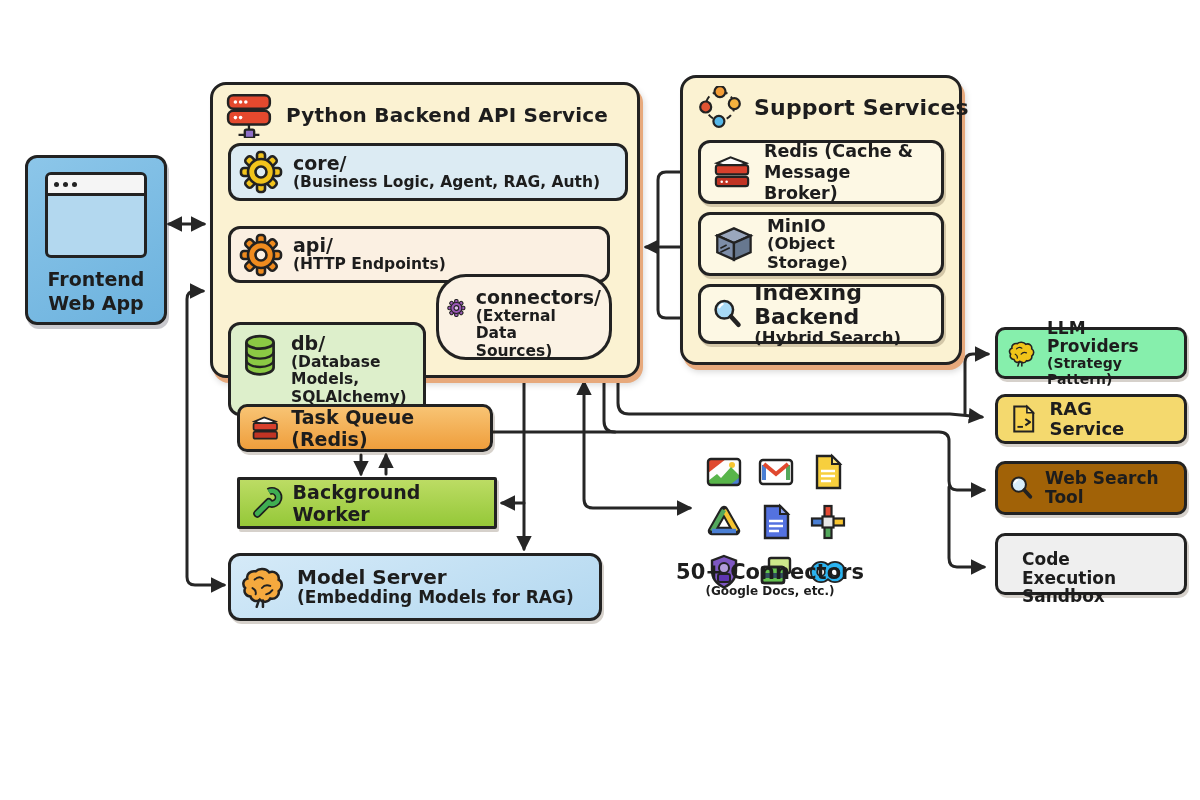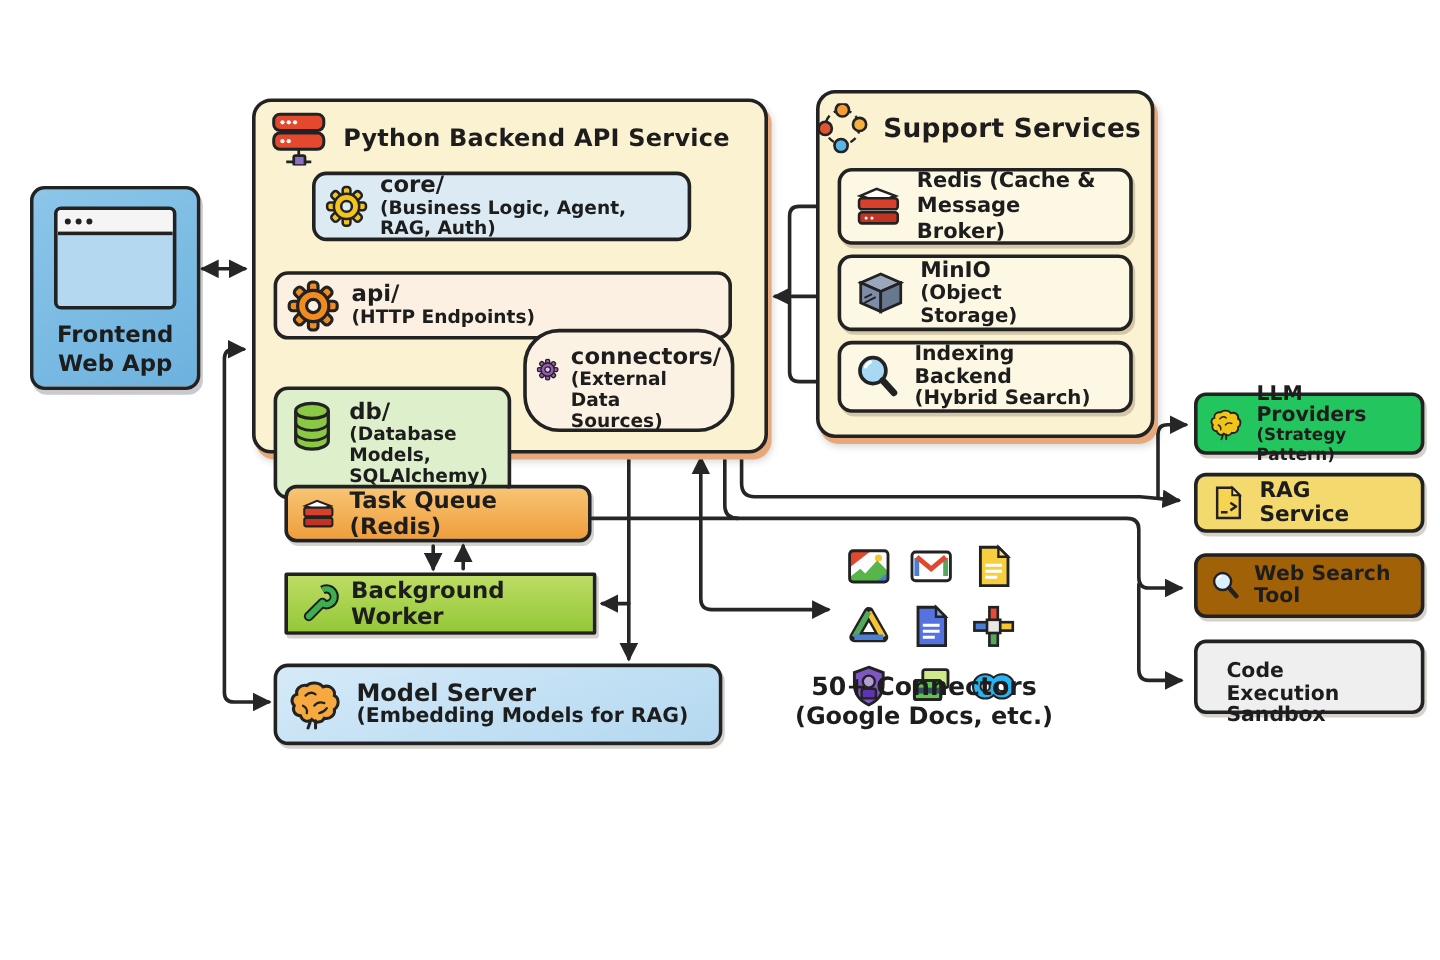--- a/index.html
+++ b/index.html
@@ -19,50 +19,50 @@
   .frontend{left:25px;top:155px;width:142px;height:170px;border-radius:12px;
             background:linear-gradient(150deg,#8cc6e9,#6cb2de);display:flex;flex-direction:column;
             align-items:center;justify-content:flex-start;padding-top:14px;box-shadow:2px 4px 0 rgba(40,40,60,.25);}
   .browser{width:96px;height:80px;background:#b3d8ef;border:3px solid #222;border-radius:6px;overflow:hidden;}
   .browser .bar{height:18px;background:#f5f5f5;border-bottom:3px solid #222;display:flex;align-items:center;gap:4px;padding-left:6px;}
   .browser .dot{width:5px;height:5px;border-radius:50%;background:#222;}
   .frontend .label{margin-top:10px;font-size:19px;font-weight:700;text-align:center;line-height:1.25;width:110px;}
   .backend-panel{left:210px;top:82px;width:430px;height:296px;}
   .support-panel{left:680px;top:75px;width:282px;height:290px;}
   .module{border-radius:12px;display:flex;align-items:center;gap:10px;padding:4px 8px;}
-  .m-core{left:228px;top:143px;width:316px;height:58px;background:#dcebf3;margin-left:32px;}
+  .m-core{left:228px;top:143px;width:400px;height:58px;background:#dcebf3;}
   .m-api{left:228px;top:226px;width:382px;height:57px;background:#fbf0e2;}
   .m-db{left:228px;top:274px;width:198px;height:94px;background:#ddefcb;align-items:flex-start;padding-top:8px;margin-top:48px;}
   .m-conn{left:436px;top:274px;width:176px;height:86px;background:#fbf2e4;align-items:flex-start;padding-top:10px;border-radius:30px;}
   .s-item{background:#fdf8e4;}
   .s-redis{left:698px;top:140px;width:246px;height:64px;}
   .s-minio{left:698px;top:212px;width:246px;height:64px;}
   .s-index{left:698px;top:284px;width:246px;height:60px;}
   .s-item .name{font-size:18px;}
   .s-item .desc{font-size:16.5px;}
   .s-item .lbl{font-size:17.5px;font-weight:700;line-height:1.2;}
   .queue{left:237px;top:404px;width:256px;height:48px;border-radius:10px;
          background:linear-gradient(180deg,#f8c474,#ef9e3c);}
   .worker{left:237px;top:477px;width:260px;height:52px;border-radius:2px;
           background:linear-gradient(180deg,#bcdc64,#95c838);}
   .mserver{left:228px;top:553px;width:374px;height:68px;border-radius:12px;
            background:linear-gradient(160deg,#d5eaf8,#b3d8f0);}
   .bar-label{font-size:19px;font-weight:700;}
   .tool{border-radius:10px;}
-  .t-llm{left:995px;top:327px;width:192px;height:52px;background:#22c55e;}
+  .t-llm{left:995px;top:327px;width:192px;height:52px;background:#86efac;}
   .t-rag{left:995px;top:394px;width:192px;height:50px;background:#f4d96e;}
   .t-web{left:995px;top:461px;width:192px;height:54px;background:#a16207;}
   .t-code{left:995px;top:533px;width:192px;height:62px;background:#efefef;flex-direction:column;}
   .tool .name{font-size:17px;}
   .tool .desc{font-size:14px;}
   .cgrid{position:absolute;left:702px;top:450px;width:152px;display:grid;z-index:2;
          grid-template-columns:repeat(3,44px);grid-auto-rows:44px;gap:6px 8px;justify-items:center;align-items:center;}
   .ccap{position:absolute;left:650px;top:560px;width:240px;text-align:center;z-index:2;}
   .ccap .c1{font-size:21px;font-weight:700;}
-  .ccap .c2{font-size:20px;font-weight:600;}
+  .ccap .c2{font-size:12px;font-weight:600;}
 </style>
 </head>
 <body>
 
 <div class="canvas">
 
   <svg class="wires" viewBox="0 0 1200 800">
     <defs>
       <marker id="ah" viewBox="0 0 10 10" refX="8.5" refY="5" markerWidth="5.2" markerHeight="5.2" orient="auto-start-reverse" markerUnits="strokeWidth">
         <path d="M0,0 L10,5 L0,10 z" fill="#262626"></path>
@@ -177,21 +177,21 @@
         <circle cx="22" cy="22" r="5.5" fill="#e3c2ef"></circle>
       </g>
     </svg>
     <div class="txtcol">
       <span class="name">connectors/</span>
       <span class="desc" style="width:108px">(External Data Sources)</span>
     </div>
   </div>
 
   <div class="box panel support-panel"></div>
-  <div class="hdr" style="left:680px;top:86px;">
+  <div class="hdr" style="left:698px;top:86px;">
     <svg width="44" height="42" viewBox="0 0 40 38">
       <circle cx="20" cy="18" r="13" fill="none" stroke="#222" stroke-width="1.8" stroke-dasharray="5 4"></circle>
       <g stroke="#222" stroke-width="2">
         <circle cx="20" cy="5" r="5" fill="#f49d37"></circle>
         <circle cx="7" cy="19" r="5" fill="#e05433"></circle>
         <circle cx="33" cy="16" r="5" fill="#f4b13e"></circle>
         <circle cx="19" cy="32" r="5" fill="#55b7e8"></circle>
       </g>
     </svg>
     <span class="t" style="font-size:22px">Support Services</span>
@@ -223,21 +223,21 @@
     </div>
   </div>
 
   <div class="box item s-item s-index">
     <svg width="44" height="42" viewBox="0 0 40 40">
       <circle cx="16" cy="15" r="10.5" fill="#a7d9f5" stroke="#222" stroke-width="3"></circle>
       <path d="M10,12 a8,8 0 0 1 4,-4" stroke="#fff" stroke-width="2.6" fill="none" stroke-linecap="round"></path>
       <path d="M24,23 L33,33" stroke="#222" stroke-width="5.5" stroke-linecap="round"></path>
     </svg>
     <div class="txtcol">
-      <span class="name" style="font-size:17px">Indexing Backend</span>
+      <span class="name" style="font-size:22px">Indexing Backend</span>
       <span class="desc">(Hybrid Search)</span>
     </div>
   </div>
 
   <div class="box item queue">
     <svg width="36" height="34" viewBox="0 0 44 40">
       <polygon points="6,11 20,5 36,11 22,16" fill="#fdfdfd" stroke="#222" stroke-width="2.4"></polygon>
       <rect x="5" y="13" width="33" height="10" rx="2.5" fill="#d8402c" stroke="#222" stroke-width="2.4"></rect>
       <rect x="5" y="25" width="33" height="10" rx="2.5" fill="#c13424" stroke="#222" stroke-width="2.4"></rect>
     </svg>

